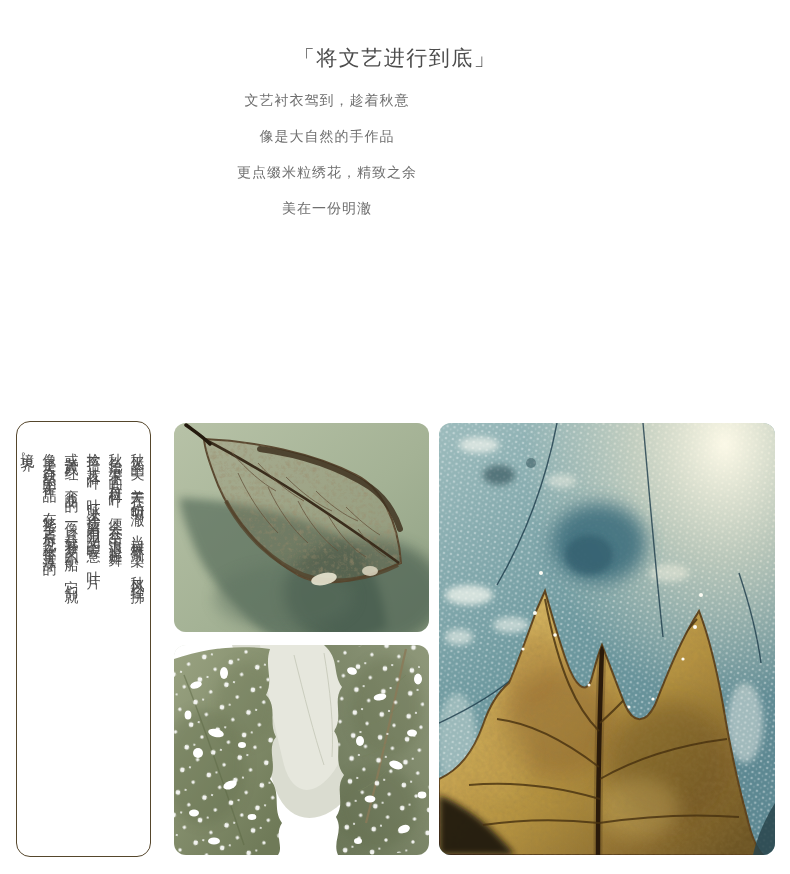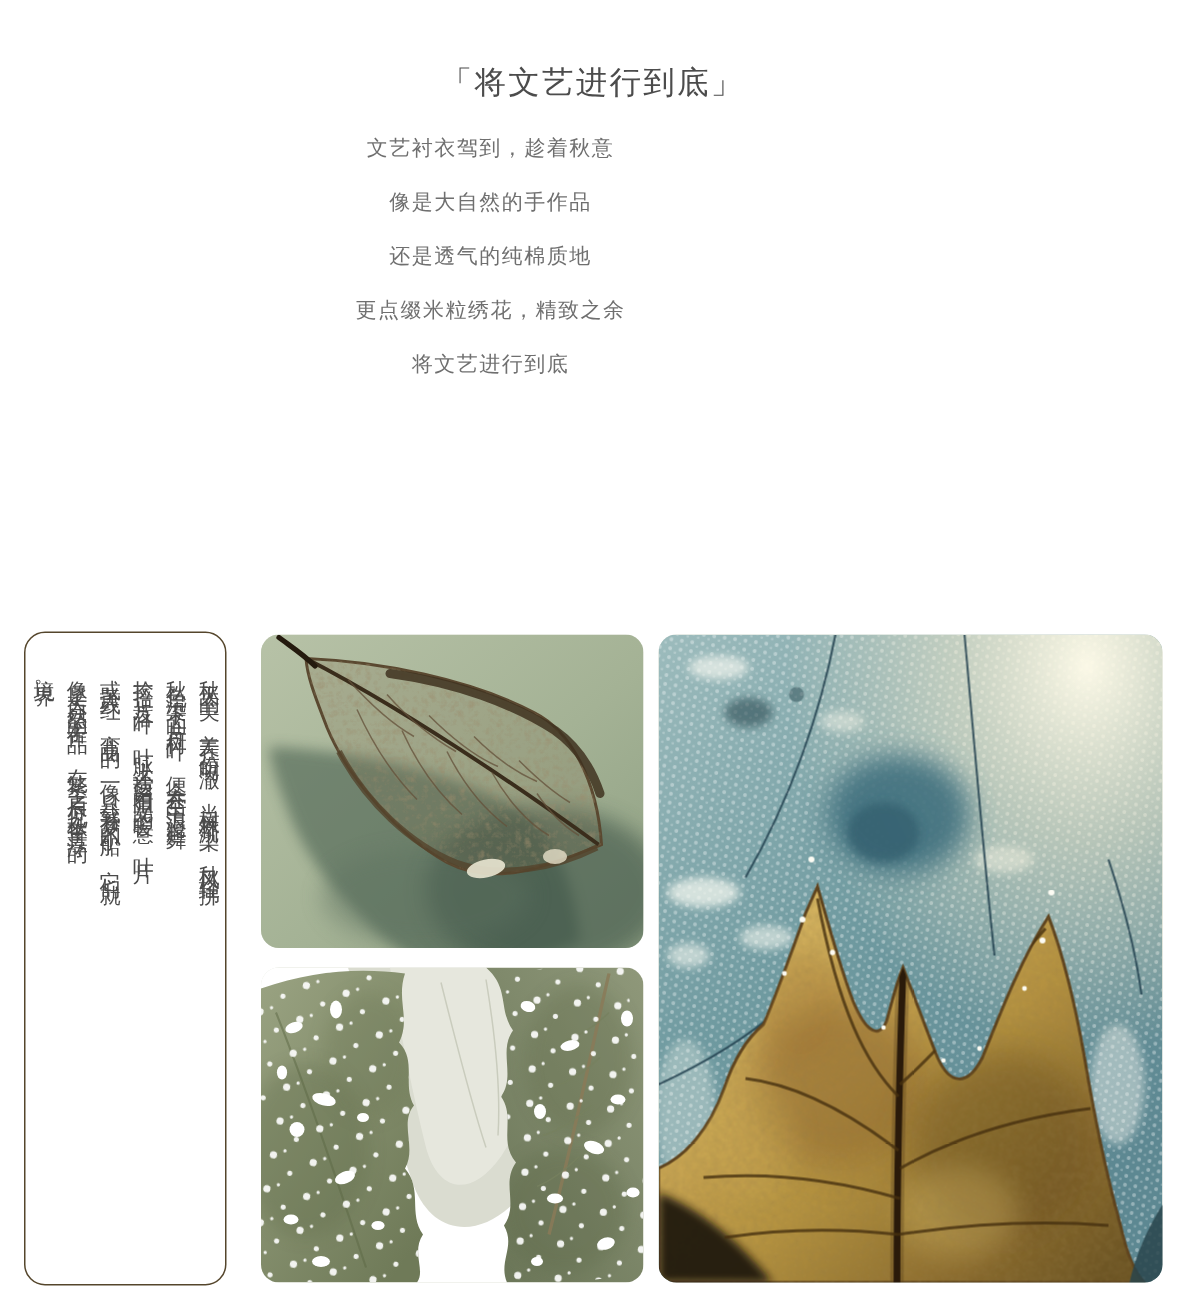--- a/index.html
+++ b/index.html
@@ -1,18 +1,18 @@
 <!DOCTYPE html>
 <html><head>
 <meta charset="utf-8">
 <style>
   html,body{margin:0;padding:0;background:#ffffff;}
   .page{
     position:relative;width:790px;height:874px;background:#ffffff;
-    font-family:Liberation Mono, monospace;
+    font-family:Liberation Sans, sans-serif;
     overflow:hidden;
   }
   
   .page-title{
     position:absolute;top:44px;left:0;width:790px;
     text-align:center;font-size:21px;line-height:28px;
     color:#4c4c4c;letter-spacing:1.5px;
   }
   .taglines{position:absolute;top:93px;left:0;width:654px;text-align:center;}
   .taglines p{
@@ -37,23 +37,22 @@
 </style>
 </head>
 <body>
 
 <div class="page">
 
   <div class="page-title">「将文艺进行到底」</div>
   <div class="taglines">
     <p>文艺衬衣驾到，趁着秋意</p>
     <p>像是大自然的手作品</p>
-    <p>还是透气的纯棉质地</p>
     <p>更点缀米粒绣花，精致之余</p>
-    <p>将文艺进行到底</p>
+    <p>美在一份明澈</p>
   </div>
 
   <div class="poem-panel">
     <div class="col">秋天的美，美在一份明澈。当树林渐染，秋风轻拂</div>
     <div class="col">秋色渲染下的片片树叶，便会在空中浪漫起舞。</div>
     <div class="col">捡拾一片落叶，叶脉上还遗留着阳光的暖意，叶片</div>
     <div class="col">或黄或红，弯曲的，像一只载着梦的小船。它们就</div>
     <div class="col">像是大自然的手作品，在繁华之后尽见秋季真淳的</div>
     <div class="col">境界。</div>
   </div>

